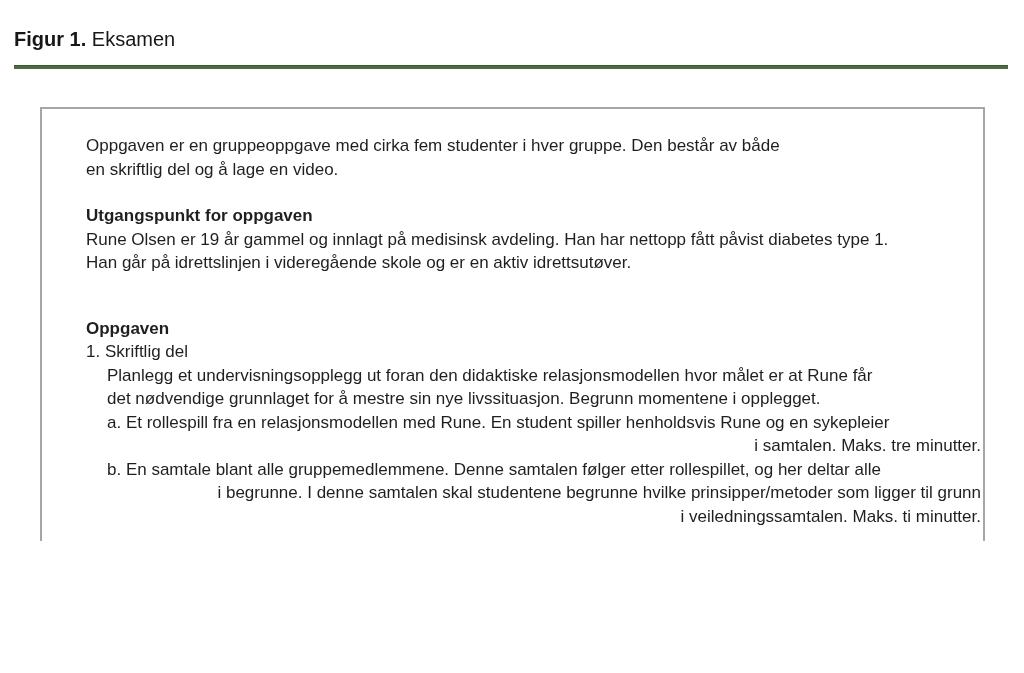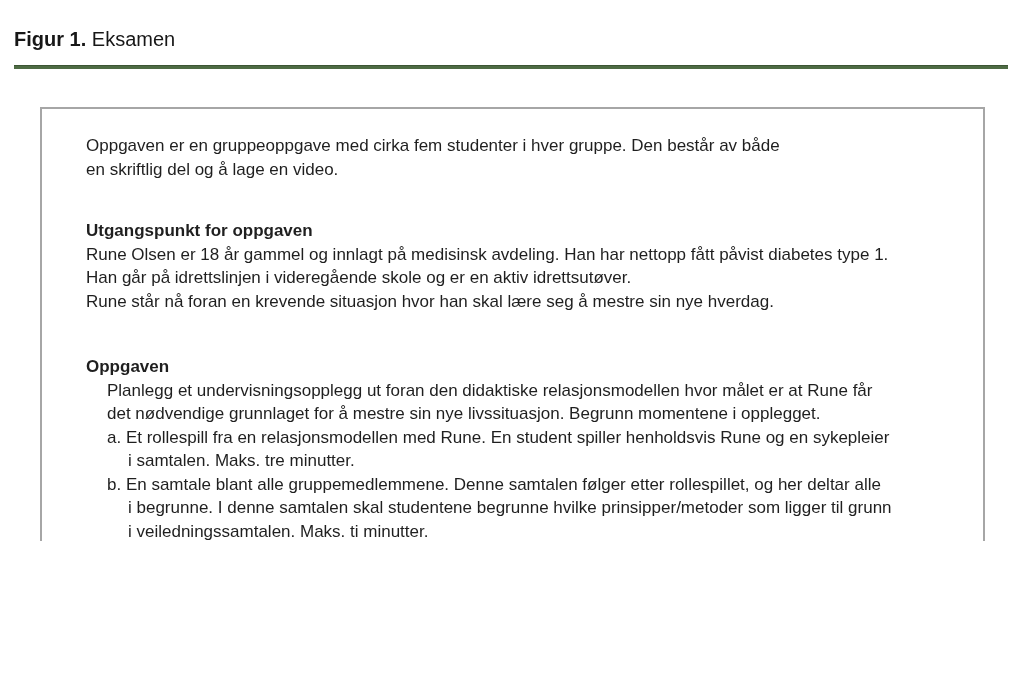--- a/index.html
+++ b/index.html
@@ -51,47 +51,47 @@
     line-height: 23.5px;
     color: #1f1f1f;
   }
   .line {
     white-space: nowrap;
   }
   .heading {
     font-weight: bold;
     white-space: nowrap;
   }
-  .gap-1 { margin-top: 38px; }
+  .gap-1 { margin-top: 23px; }
   .gap-2 { margin-top: 42px; }
   .ind-1 { padding-left: 21px; }
-  .ind-2 { padding-left: 42px; }
+  .ind-2 { padding-left: 42px; text-align: right; }
 </style>
 </head>
 <body>
 
 <div class="page" style="--rule-green: #4e6b44; --box-border: #a6a6a6; --text-color: #1f1f1f;">
 
   <div class="caption">
     <span class="caption-label">Figur 1.</span><span class="caption-title"> Eksamen</span>
   </div>
 
   <div class="rule rule-top"></div>
 
   <div class="task-box">
 
     <div class="line">Oppgaven er en gruppeoppgave med cirka fem studenter i hver gruppe. Den består av både</div>
     <div class="line">en skriftlig del og å lage en video.</div>
 
     <div class="heading gap-1">Utgangspunkt for oppgaven</div>
-    <div class="line">Rune Olsen er 18 år gammel og innlagt på medisinsk avdeling. Han har nettopp fått påvist diabetes type 1.</div>
+    <div class="line">Rune Olsen er 19 år gammel og innlagt på medisinsk avdeling. Han har nettopp fått påvist diabetes type 1.</div>
     <div class="line">Han går på idrettslinjen i videregående skole og er en aktiv idrettsutøver.</div>
-    <div class="line">Rune står nå foran en krevende situasjon hvor han skal lære seg å mestre sin nye hverdag.</div>
 
     <div class="heading gap-2">Oppgaven</div>
+    <div class="line">1. Skriftlig del</div>
     <div class="line ind-1">Planlegg et undervisningsopplegg ut foran den didaktiske relasjonsmodellen hvor målet er at Rune får</div>
     <div class="line ind-1">det nødvendige grunnlaget for å mestre sin nye livssituasjon. Begrunn momentene i opplegget.</div>
     <div class="line ind-1">a. Et rollespill fra en relasjonsmodellen med Rune. En student spiller henholdsvis Rune og en sykepleier</div>
     <div class="line ind-2">i samtalen. Maks. tre minutter.</div>
     <div class="line ind-1">b. En samtale blant alle gruppemedlemmene. Denne samtalen følger etter rollespillet, og her deltar alle</div>
     <div class="line ind-2">i begrunne. I denne samtalen skal studentene begrunne hvilke prinsipper/metoder som ligger til grunn</div>
     <div class="line ind-2">i veiledningssamtalen. Maks. ti minutter.</div>
 
   </div>
 

